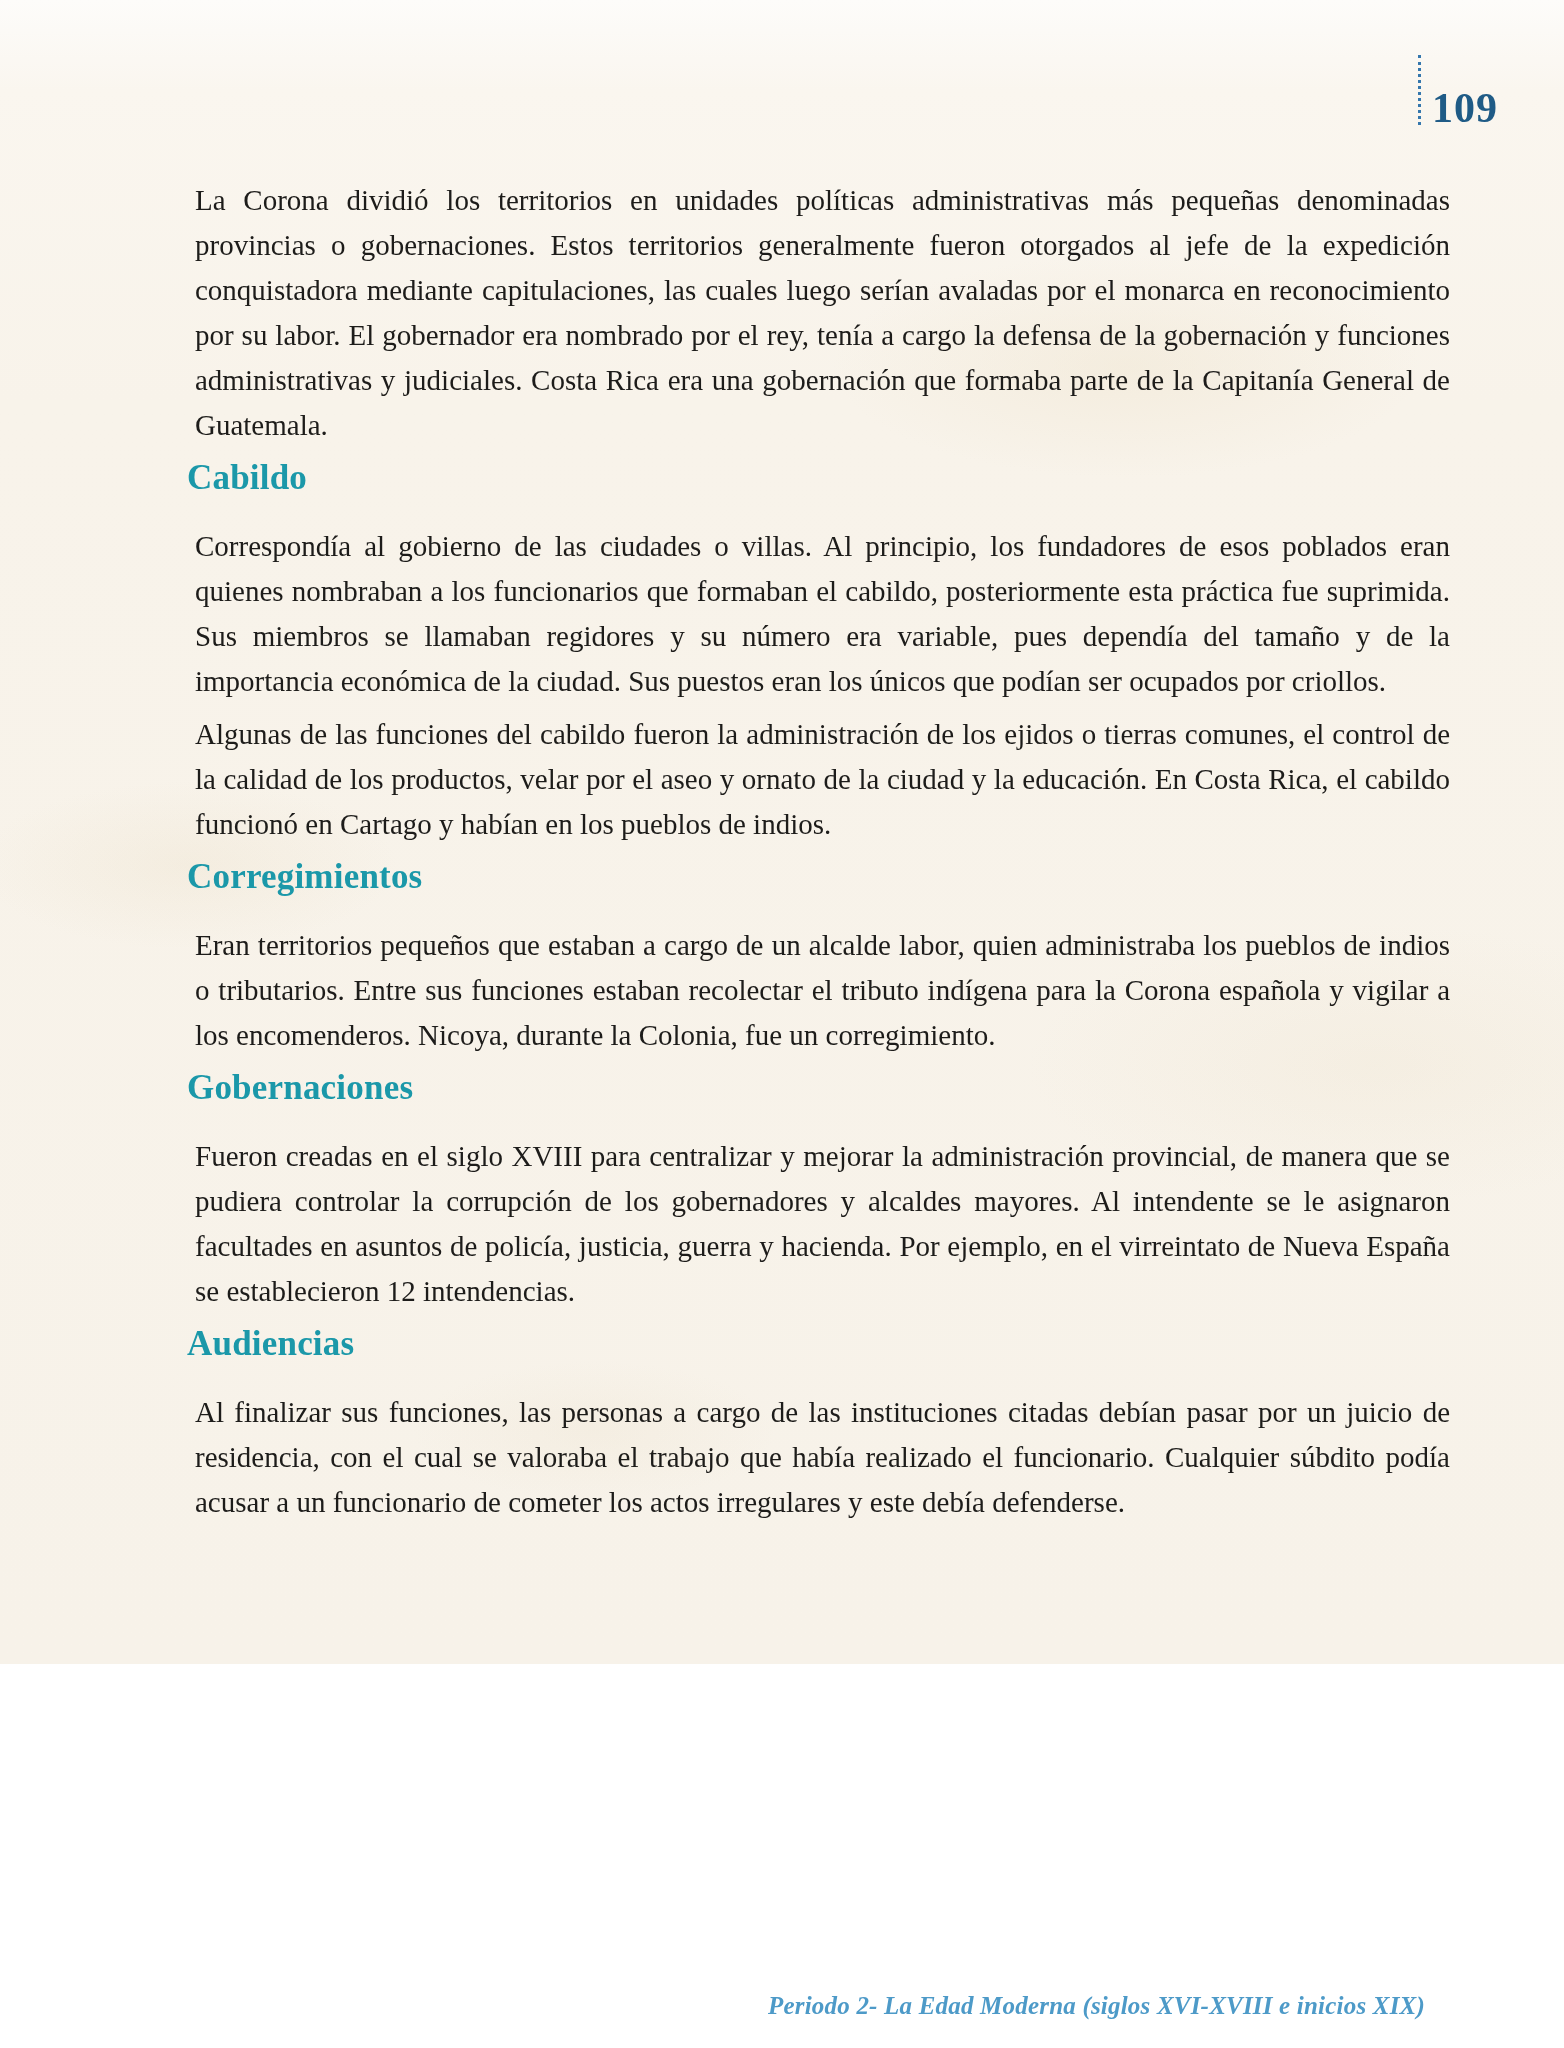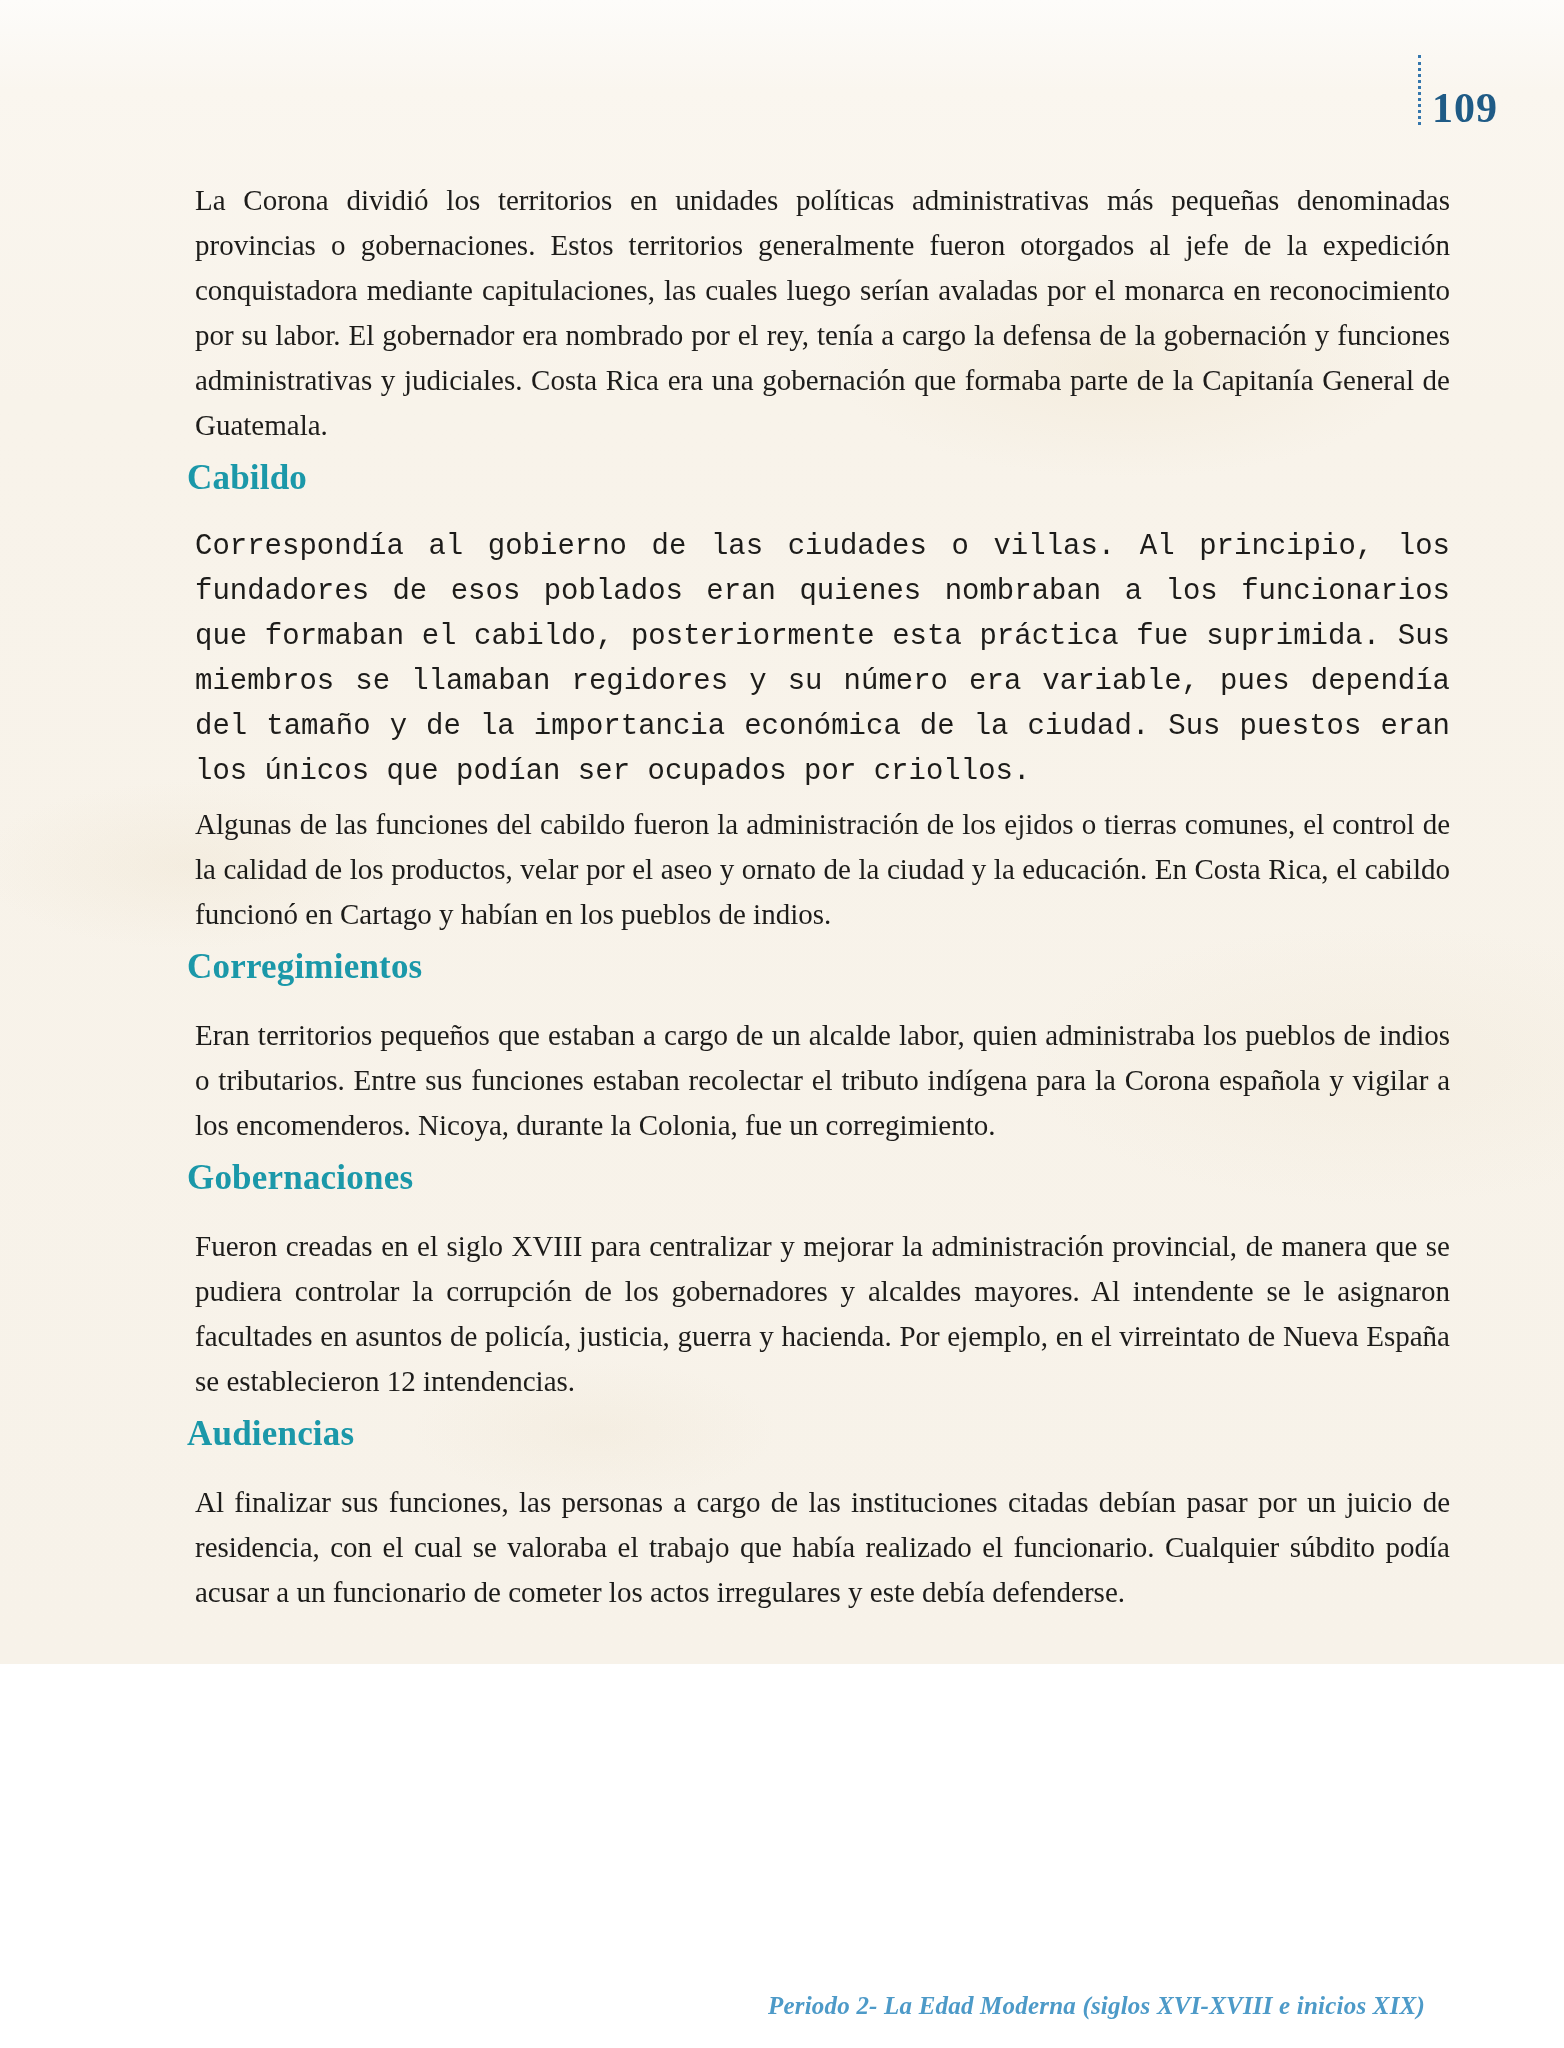--- a/index.html
+++ b/index.html
@@ -62,21 +62,21 @@
   }
   p.body-par {
     margin: 8px;
     font-size: 29px;
     line-height: 45px;
     color: #1d1c1a;
     text-align: justify;
     text-justify: inter-word;
   }
   .mb-a { margin-bottom: 28px; }   
-  .mb-b { margin-bottom: 16px; font-family: Liberation Mono, monospace; }   
+  .mb-b { margin-bottom: 16px; }   
   .mb-c { margin-bottom: 18px; }
   .mb-d { margin-bottom: 20px; }
   .mb-e { margin-bottom: 32px; }
   .mb-f { margin-bottom: 34px; }   
   .mb-g { margin-bottom: 22px; }
   .footer {
     position: absolute;
     top: 1952px;
     right: 139px;
     font-size: 25px;

